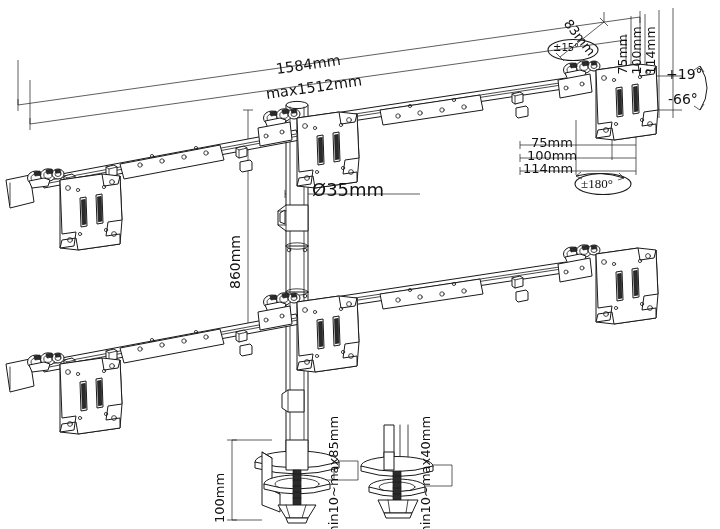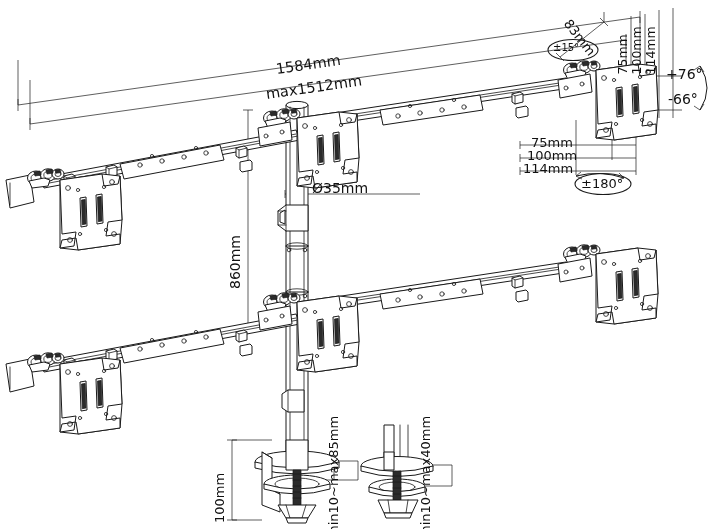--- a/index.html
+++ b/index.html
@@ -417,33 +417,33 @@
 
   <div class="lbl" style="left:553px;top:43px;font-size:10px;">±15°</div>
   <svg style="position:absolute;left:546px;top:38px;width:54px;height:24px;">
     <ellipse cx="27" cy="12" rx="25" ry="10.5" fill="none" stroke="#1a1a1a" stroke-width="1.1"></ellipse>
   </svg>
 
   <div class="lbl rot90" style="left:629px;top:62px;font-size:12.5px;">75mm</div>
   <div class="lbl rot90" style="left:643px;top:62px;font-size:12.5px;">100mm</div>
   <div class="lbl rot90" style="left:657px;top:62px;font-size:12.5px;">114mm</div>
 
-  <div class="lbl" style="left:666px;top:67px;font-size:14px;">+76°</div>
+  <div class="lbl" style="left:666px;top:67px;font-size:14px;">+19°</div>
   <div class="lbl" style="left:668px;top:92px;font-size:14px;">-66°</div>
 
   <div class="lbl" style="left:531px;top:136px;font-size:13px;">75mm</div>
   <div class="lbl" style="left:527px;top:149px;font-size:13px;">100mm</div>
   <div class="lbl" style="left:523px;top:162px;font-size:13px;">114mm</div>
 
-  <div class="lbl" style="left:581px;top:177px;font-size:13px;">±180°</div>
+  <div class="lbl" style="left:581px;top:177px;font-size:13px;font-family:Liberation Serif, serif;">±180°</div>
   <svg style="position:absolute;left:573px;top:172px;width:60px;height:24px;">
     <ellipse cx="30" cy="12" rx="28" ry="10.5" fill="none" stroke="#1a1a1a" stroke-width="1.1"></ellipse>
   </svg>
 
-  <div class="lbl" style="left:312px;top:181px;font-size:14px;">Ø35mm</div>
+  <div class="lbl" style="left:312px;top:181px;font-size:18px;">Ø35mm</div>
 
   <div class="lbl rot90" style="left:242px;top:275px;font-size:14px;">860mm</div>
 
   <div class="lbl rot90" style="left:226px;top:510px;font-size:13px;">100mm</div>
 
   <div class="lbl rot90" style="left:340px;top:525px;font-size:13px;">min10~max85mm</div>
 
   <div class="lbl rot90" style="left:432px;top:525px;font-size:13px;">min10~max40mm</div>
 
 </div>

